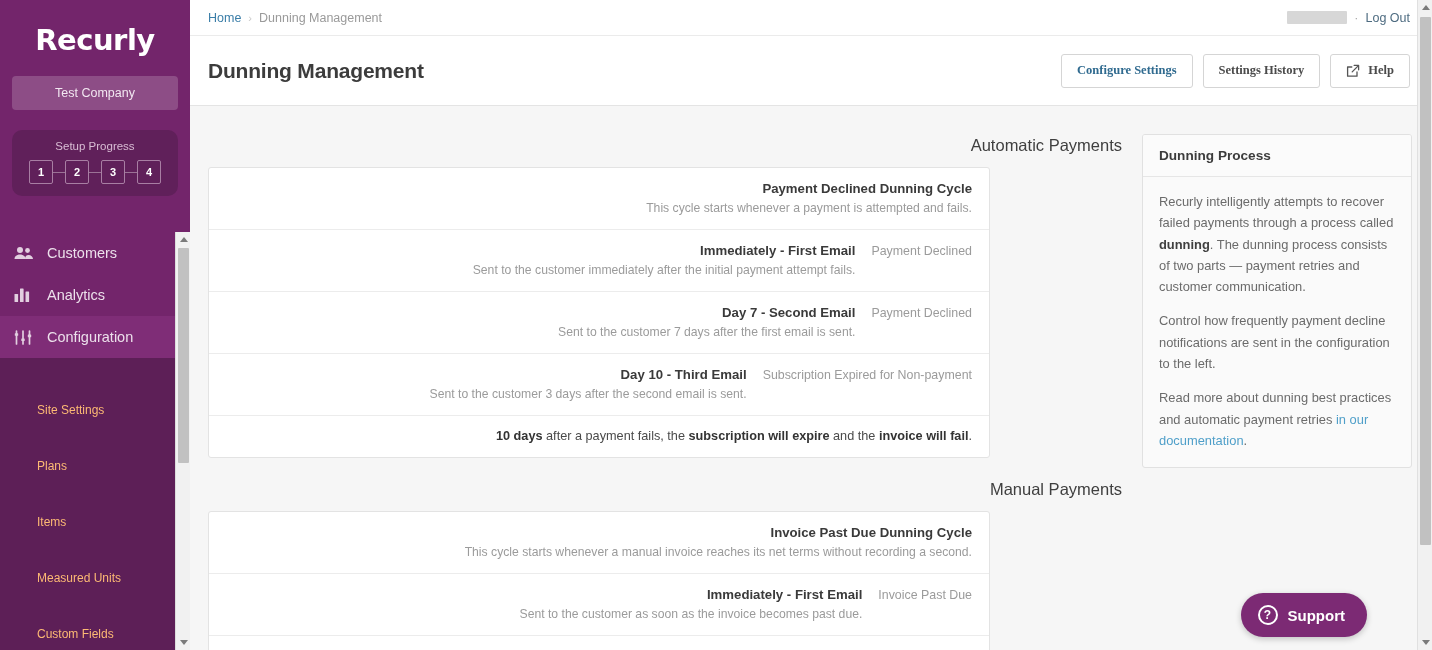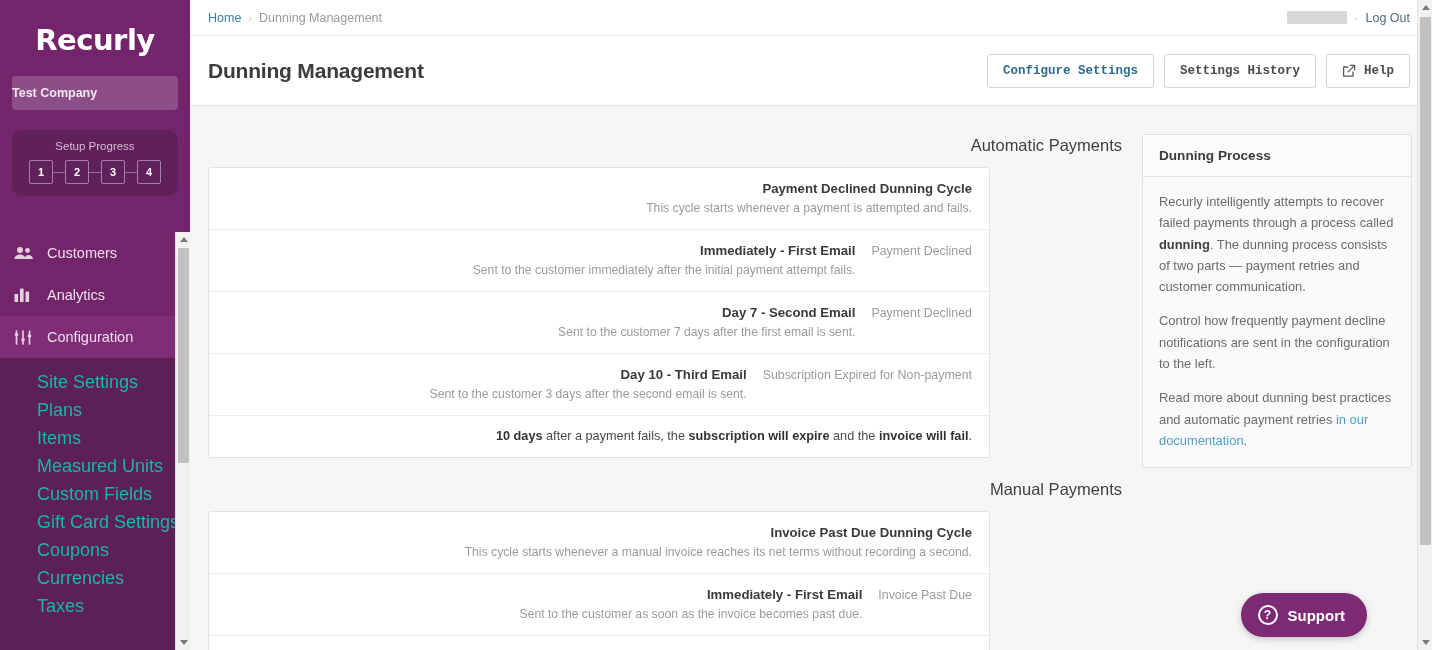--- a/index.html
+++ b/index.html
@@ -29,24 +29,24 @@
     font-size: 29px;
     font-weight: bold;
     letter-spacing: -0.5px;
     font-family: "DejaVu Sans", sans-serif;
   }
   .company-pill {
     margin: 4px 12px 0 12px;
     height: 34px;
     background: #8d4d86;
     border-radius: 4px;
-    display: flex; align-items: center; justify-content: flex-start;
+    display: flex; align-items: center; justify-content: center;
     color: #f2e7f1;
     font-size: 12.5px;
-    font-weight: bold;
+    font-weight: normal;
     cursor: pointer;
   }
   .setup-card {
     margin: 20px 12px 0 12px;
     background: #60205a;
     border-radius: 10px;
     padding: 10px 6px 12px 6px;
   }
   .setup-title {
     text-align: center;
@@ -101,23 +101,24 @@
   }
   .nav-subsection {
     background: #5d1f57;
     padding: 10px 0 14px 0;
     min-height: 300px;
   }
   .nav-sub-item {
     height: 28px;
     display: flex; align-items: center;
     padding-left: 37px;
-    color: #14b8a6;
-    font-size: 18px;
-    cursor: pointer;
+    color: #fdba74;
+    font-size: 12px;
+    cursor: pointer;
+    margin-top: 28px;
   }
 
   
   .sb-scrollbar {
     position: absolute;
     top: 232px; right: 0;
     width: 15px; height: 418px;
     background: #f1f1f1;
     border-left: 1px solid #dcdcdc;
   }
@@ -201,21 +202,21 @@
     height: 34px;
     padding: 0 15px;
     border: 1px solid #d5d5d5;
     border-radius: 3px;
     background: #ffffff;
     display: flex; align-items: center; gap: 8px;
     font-size: 12.5px;
     font-weight: bold;
     color: #4b4b4b;
     cursor: pointer;
-    font-family: Liberation Mono, monospace;
+    font-family: Liberation Serif, serif;
     white-space: nowrap;
   }
   .btn.primary-outline { color: #2f6a8f; }
   .ext-icon { display: inline-flex; color: #555; }
 
   
   .content {
     position: absolute;
     top: 112px; left: 0; right: 0; bottom: 0;
     display: flex;

